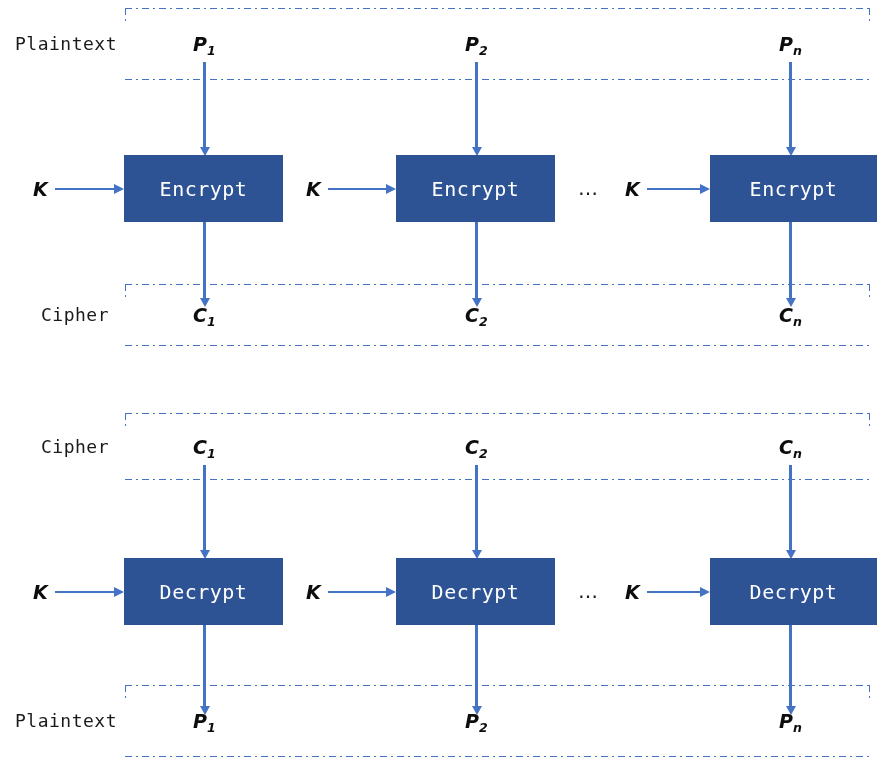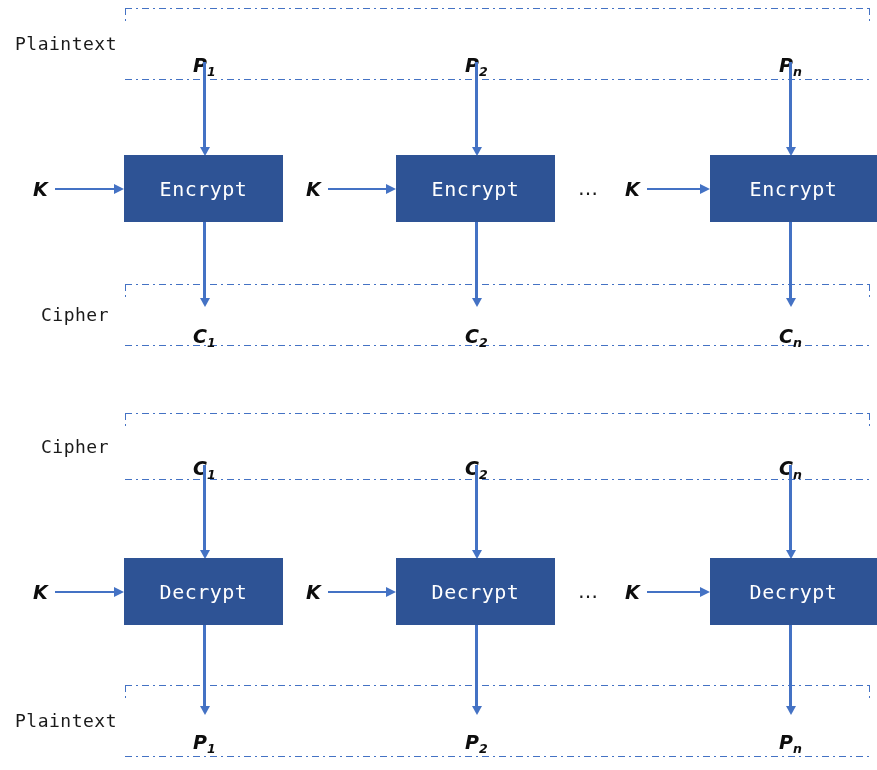--- a/index.html
+++ b/index.html
@@ -102,21 +102,20 @@
     text-align: center;
   }
   .var-label {
     position: absolute;
     font-family: "DejaVu Sans", "Liberation Sans", sans-serif;
     font-size: 19px;
     font-style: italic;
     font-weight: 700;
     color: #0d0d0d;
     white-space: nowrap;
-    margin-top: 21px;
   }
   .var-label sub {
     font-size: 0.66em;
     font-weight: 700;
     font-style: italic;
     vertical-align: baseline;
     position: relative;
     top: 0.32em;
   }
   .key-label {

